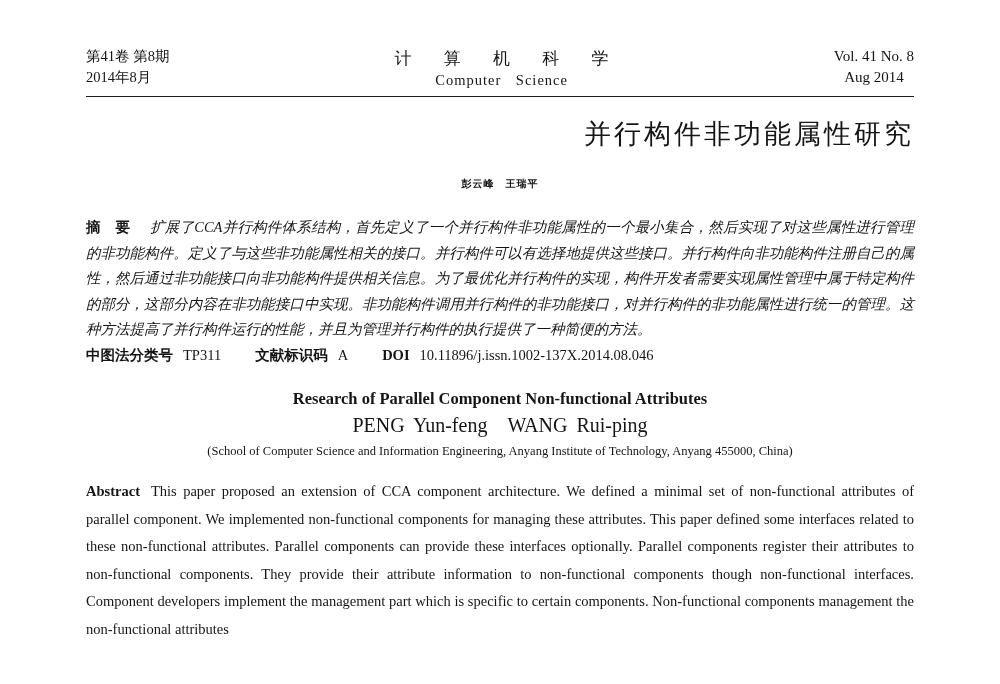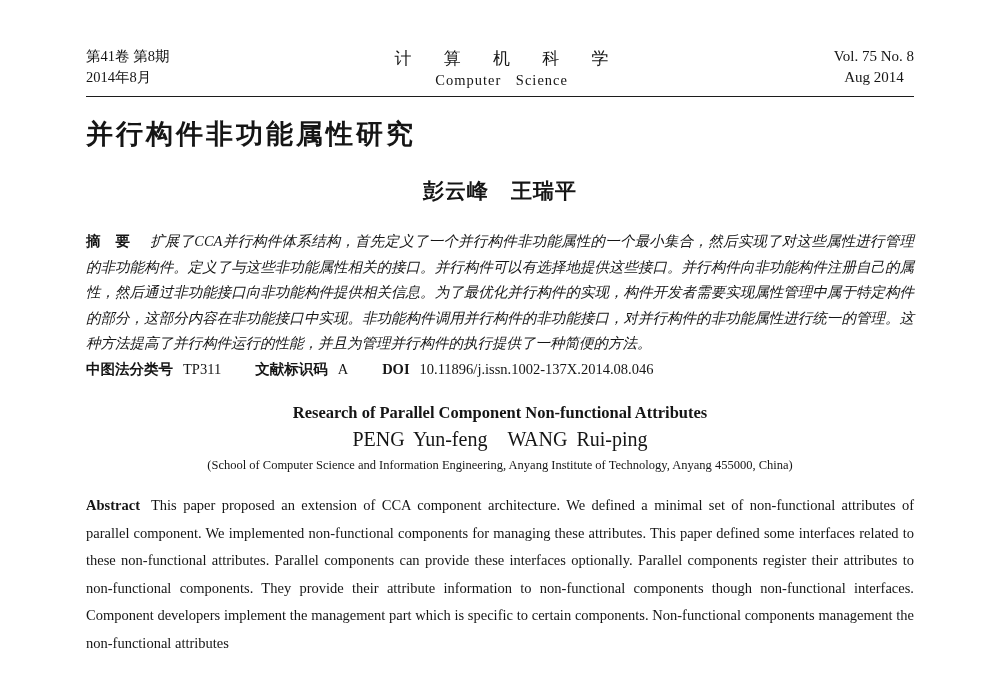--- a/index.html
+++ b/index.html
@@ -30,29 +30,29 @@
   .jh-center .jh-en { font-size: 14.5px; word-spacing: 10px; letter-spacing: 1px; margin-top: 2px; }
   .jh-right { font-size: 15px; line-height: 21px; text-align: center; }
   .header-rule {
     border: none;
     border-top: 1.6px solid #1c1c1c;
     margin-top: 7px;
   }
   
   .title-cn {
     margin-top: 19px;
-    text-align: left;
+    text-align: right;
     font-size: 27px;
-    font-weight: bold;
+    font-weight: normal;
     letter-spacing: 3px;
   }
   .authors-cn {
     margin-top: 25px;
     text-align: center;
-    font-size: 21px;
+    font-size: 10px;
     font-weight: bold;
     letter-spacing: 1px;
   }
   .affiliation-cn {
     margin-top: 7px;
     text-align: center;
     font-size: 14px;
   }
   .block-cn { margin-top: 24px; }
   .para {
@@ -103,21 +103,21 @@
   <header class="journal-header">
     <div class="jh-left">
       <div>第41卷 第8期</div>
       <div>2014年8月</div>
     </div>
     <div class="jh-center">
       <div class="jh-cn">计 算 机 科 学</div>
       <div class="jh-en">Computer Science</div>
     </div>
     <div class="jh-right">
-      <div>Vol. 75 No. 8</div>
+      <div>Vol. 41 No. 8</div>
       <div>Aug 2014</div>
     </div>
   </header>
 
   <hr class="header-rule">
 
   <h1 class="title-cn">并行构件非功能属性研究</h1>
 
   <div class="authors-cn">彭云峰　王瑞平</div>
 

